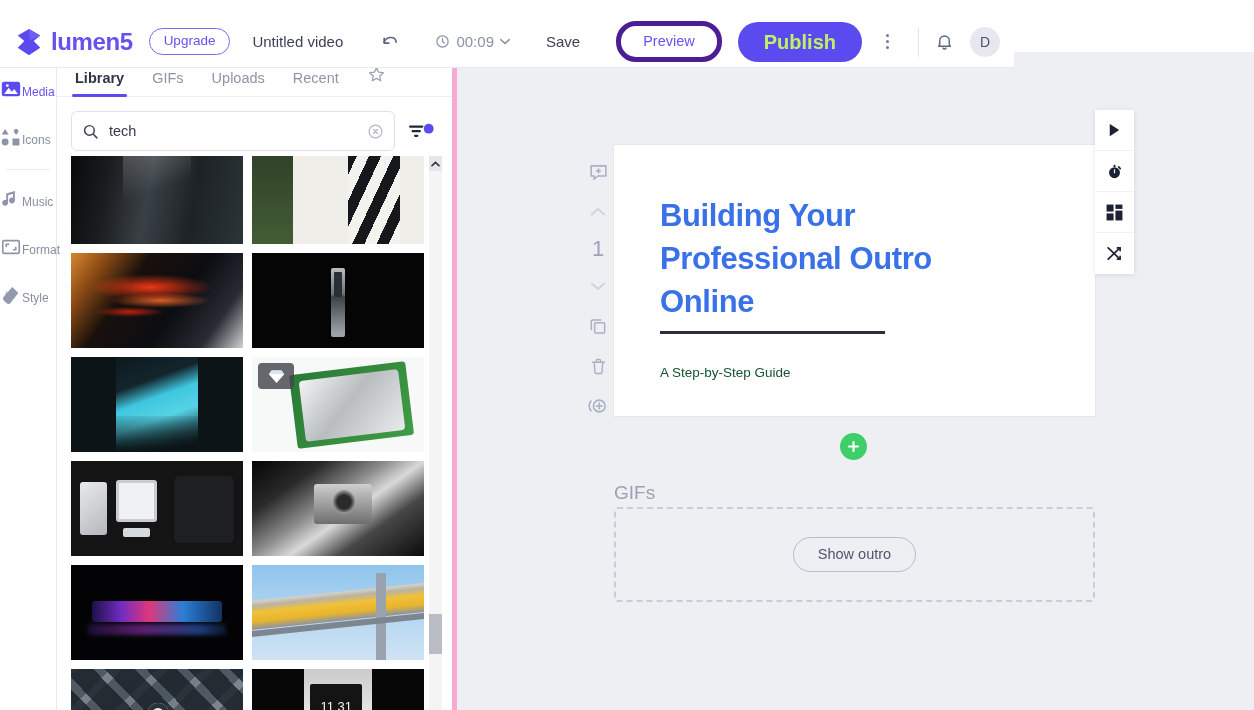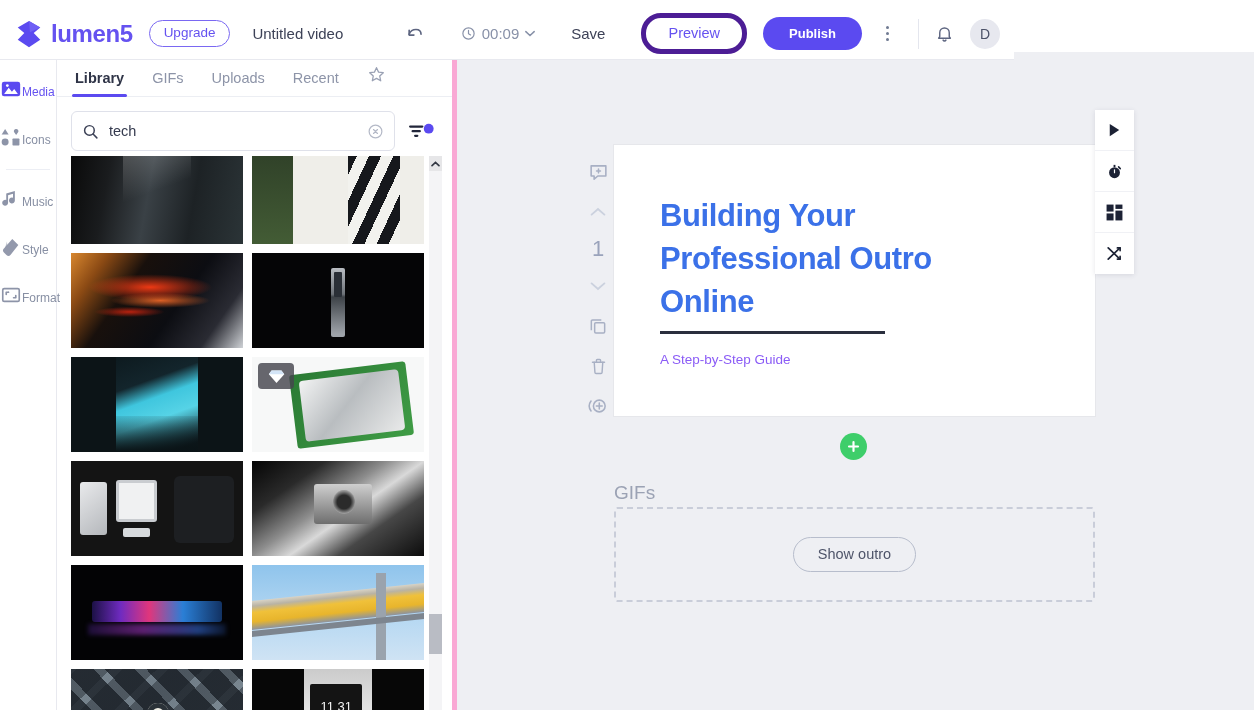--- a/index.html
+++ b/index.html
@@ -6,21 +6,21 @@
   html, body {
     width: 1254px; height: 710px;
     font-family: "Liberation Sans", sans-serif;
     background: #ffffff;
     overflow: hidden;
   }
   #app { position: relative; width: 1254px; height: 710px; }
 
   
   .header {
-    position: absolute; top: 8px; left: 0;
+    position: absolute; top: 16px; left: 0;
     width: 1014px; height: 52px;
     background: #ffffff;
     border-bottom: 1px solid #e8e9ef;
     display: flex; align-items: center;
     z-index: 40;
   }
   .brand { display: flex; align-items: center; margin-left: 14px; }
   .brand-mark { width: 30px; height: 30px; margin-right: 7px; }
   .brand-name {
     font-size: 24px; font-weight: bold; color: #6552f0;
@@ -50,23 +50,23 @@
   .timer .chev { font-size: 10px; color: #8891a8; }
   .save-btn {
     margin-left: 36px; font-size: 15px; color: #3d4257; cursor: pointer;
   }
   .preview-btn {
     margin-left: 36px; border: 5px solid #4c1d95; color: #6552f0;
     background: #fff; border-radius: 20px;
     padding: 8px 22px; font-size: 14.5px; cursor: pointer; line-height: 1;
   }
   .publish-btn {
-    margin-left: 16px; background: #5b4af0; color: #ffffff;
+    margin-left: 16px; background: #5b4af0; color: #bef264;
     border: none; border-radius: 20px;
-    padding: 10px 26px; font-size: 13px; font-weight: bold;
+    padding: 10px 26px; font-size: 20px; font-weight: bold;
     cursor: pointer; line-height: 1;
   }
   .kebab {
     width: 34px; height: 34px; margin-left: 8px;
     display: flex; flex-direction: column; align-items: center;
     justify-content: center; gap: 3px; cursor: pointer;
   }
   .kebab i { width: 3px; height: 3px; border-radius: 50%; background: #707a92; display:block; }
   .hdr-divider {
     width: 1px; height: 30px; background: #e4e6ee; margin-left: 14px;
@@ -211,21 +211,21 @@
     padding: 50px 0 0 46px;
   }
   .slide-title {
     font-size: 31px; line-height: 1.38; font-weight: bold;
     color: #3b71e8; letter-spacing: -0.4px;
   }
   .slide-rule {
     width: 225px; height: 3px; background: #2a2e3d; margin-top: 8px;
   }
   .slide-sub {
-    margin-top: 18px; font-size: 13.5px; color: #8b5cf6;
+    margin-top: 31px; font-size: 13.5px; color: #14532d;
   }
   .slide-img { flex: 1; height: 100%; position: relative; overflow: hidden; }
 
   .side-tools {
     position: absolute; left: 638px; top: 58px;
     width: 39px; background: #ffffff;
     box-shadow: 0 1px 5px rgba(40,45,70,0.12);
     z-index: 12;
   }
   .side-tool {
@@ -353,37 +353,37 @@
       <span class="rail-icon">
         <svg width="22" height="22" viewBox="0 0 24 24" fill="#8d94a8">
           <path d="M16.2 3.2 v10.4 a3.2 3.2 0 1 1-2-2.95 V6.4 l-5.4 1.5 v8.2 a3.2 3.2 0 1 1-2-2.95 V5.9 z"></path>
         </svg>
       </span>
       <span class="rail-label">Music</span>
     </div>
 
     <div class="rail-item">
       <span class="rail-icon">
-        <svg width="22" height="22" viewBox="0 0 24 24" fill="#8d94a8">
-          <path d="M13.4 3.2 L20 9.8 L11.6 20.4 a3.2 3.2 0 0 1-4.6 0.3 L4.3 18 a3.2 3.2 0 0 1 0.2-4.6 Z" opacity="0.95"></path>
-          <path d="M7.6 6 L5.4 13.2 L8 11 Z" opacity="0.55"></path>
-        </svg>
-      </span>
-      <span class="rail-label">Style</span>
-    </div>
-
-    <div class="rail-item">
-      <span class="rail-icon">
         <svg width="22" height="22" viewBox="0 0 24 24" fill="none" stroke="#8d94a8" stroke-width="1.8">
           <rect x="3" y="5" width="18" height="14" rx="1.6"></rect>
           <path d="M6.8 9 h2.4 v-0.1 M6.8 9 v2.5" stroke-linecap="round"></path>
           <path d="M17.2 15 h-2.4 M17.2 15 v-2.5" stroke-linecap="round"></path>
         </svg>
       </span>
       <span class="rail-label">Format</span>
+    </div>
+
+    <div class="rail-item">
+      <span class="rail-icon">
+        <svg width="22" height="22" viewBox="0 0 24 24" fill="#8d94a8">
+          <path d="M13.4 3.2 L20 9.8 L11.6 20.4 a3.2 3.2 0 0 1-4.6 0.3 L4.3 18 a3.2 3.2 0 0 1 0.2-4.6 Z" opacity="0.95"></path>
+          <path d="M7.6 6 L5.4 13.2 L8 11 Z" opacity="0.55"></path>
+        </svg>
+      </span>
+      <span class="rail-label">Style</span>
     </div>
   </div>
 
   <div class="panel">
 
     <div class="tabs">
       <div class="tab active">Library</div>
       <div class="tab">GIFs</div>
       <div class="tab">Uploads</div>
       <div class="tab">Recent</div>

